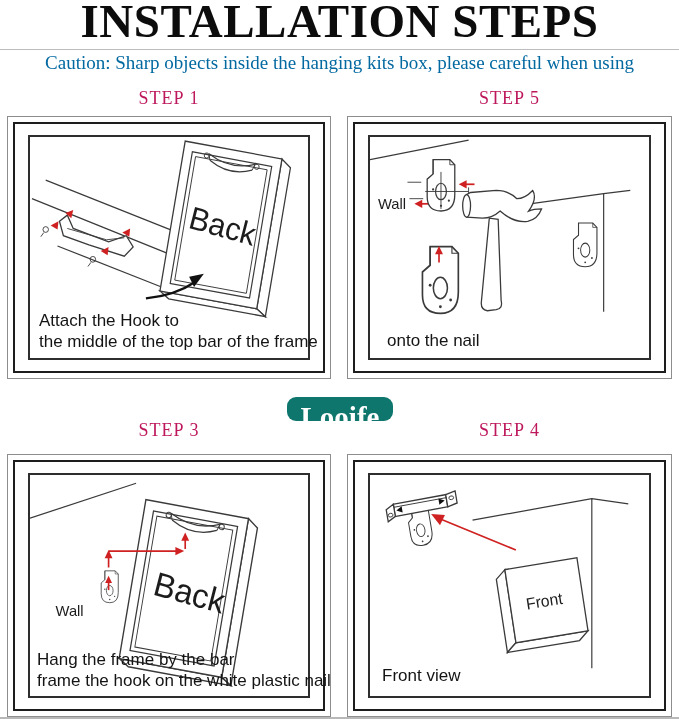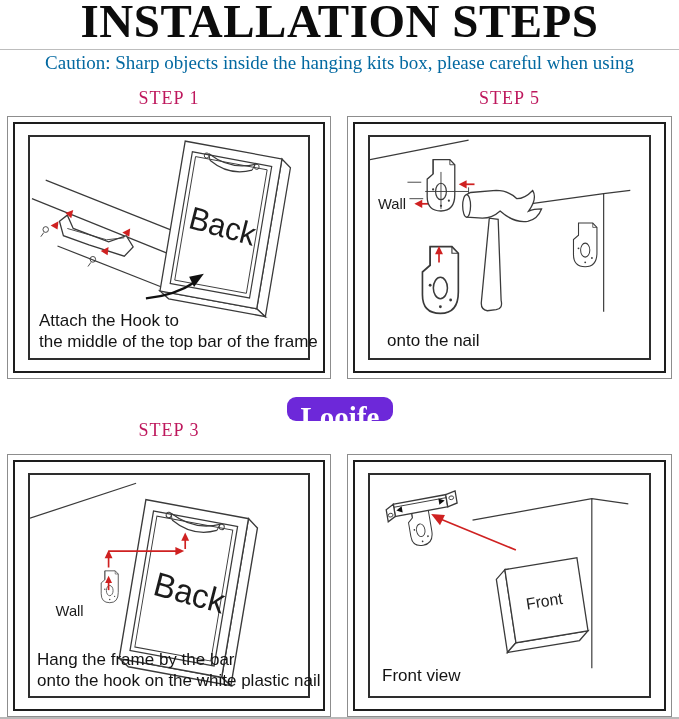--- a/index.html
+++ b/index.html
@@ -47,21 +47,21 @@
   .caption {
     position:absolute; font-family:"Liberation Sans", sans-serif;
     font-size:17px; line-height:1.28; color:#141414; white-space:nowrap;
   }
   #cap1 { left:9px;  bottom:5px; }
   #cap2 { left:17px; bottom:6px; }
   #cap3 { left:7px;  bottom:4px; }
   #cap4 { left:12px; bottom:9px; }
   .brand-logo {
     position:absolute; left:287px; top:397px; width:106px; height:24px;
-    background:#6d28d9; border-radius:9px; color:#ffffff; text-align:center;
+    background:#0f766e; border-radius:9px; color:#ffffff; text-align:center;
     font-family:"Liberation Serif", serif; font-weight:bold; font-size:29px;
     line-height:40px;
   }
   .bottom-edge { position:absolute; left:0; top:717px; width:100%; height:2px; background:#b8b8b8; }
   
   .ln   { stroke:#3a3a3a; stroke-width:1.2; fill:none; }
   .shape{ stroke:#3a3a3a; stroke-width:1.3; fill:#ffffff; }
   .thin { stroke:#3a3a3a; stroke-width:0.9; fill:none; }
   .red-l{ stroke:#cf2121; stroke-width:1.7; fill:none; }
   .red-f{ fill:#cf2121; stroke:none; }
@@ -99,20 +99,21 @@
     </defs>
   </svg>
 
   <h1 class="page-title">INSTALLATION STEPS</h1>
   <div class="title-divider"></div>
   <div class="caution-line">Caution: Sharp objects inside the hanging kits box, please careful when using</div>
 
   <div class="step-heading" id="h-step1">STEP 1</div>
   <div class="step-heading" id="h-step2">STEP 5</div>
   <div class="step-heading" id="h-step3">STEP 3</div>
+  <div class="step-heading" id="h-step4">STEP 4</div>
 
   <div class="panel" id="p-step1">
     <div class="panel-mid">
       <div class="illus">
         <svg viewBox="0 0 283 215" preserveAspectRatio="none">
           <g>
             <line class="ln" x1="16" y1="42" x2="158" y2="96"></line>
             <line class="ln" x1="2" y1="60" x2="142" y2="114"></line>
             <line class="ln" x1="28" y1="106" x2="150" y2="152"></line>
           </g>
@@ -211,21 +212,21 @@
             <line class="red-l" x1="80" y1="112" x2="80" y2="103"></line>
             <polygon class="red-f" points="80,98 76.5,105 83.5,105"></polygon>
             <line class="red-l" x1="80" y1="74" x2="150" y2="74"></line>
             <polygon class="red-f" points="157,74 148,70 148,78"></polygon>
             <line class="red-l" x1="158" y1="72" x2="158" y2="62"></line>
             <polygon class="red-f" points="158,56 154,64 162,64"></polygon>
           </g>
         </svg>
         <div class="caption" id="cap3">
           <div>Hang the frame by the bar</div>
-          <div>onto the hook on the white plastic nail</div>
+          <div>frame the hook on the white plastic nail</div>
         </div>
       </div>
     </div>
   </div>
 
   <div class="panel" id="p-step4">
     <div class="panel-mid">
       <div class="illus">
         <svg viewBox="0 0 283 215" preserveAspectRatio="none">
           <g>

